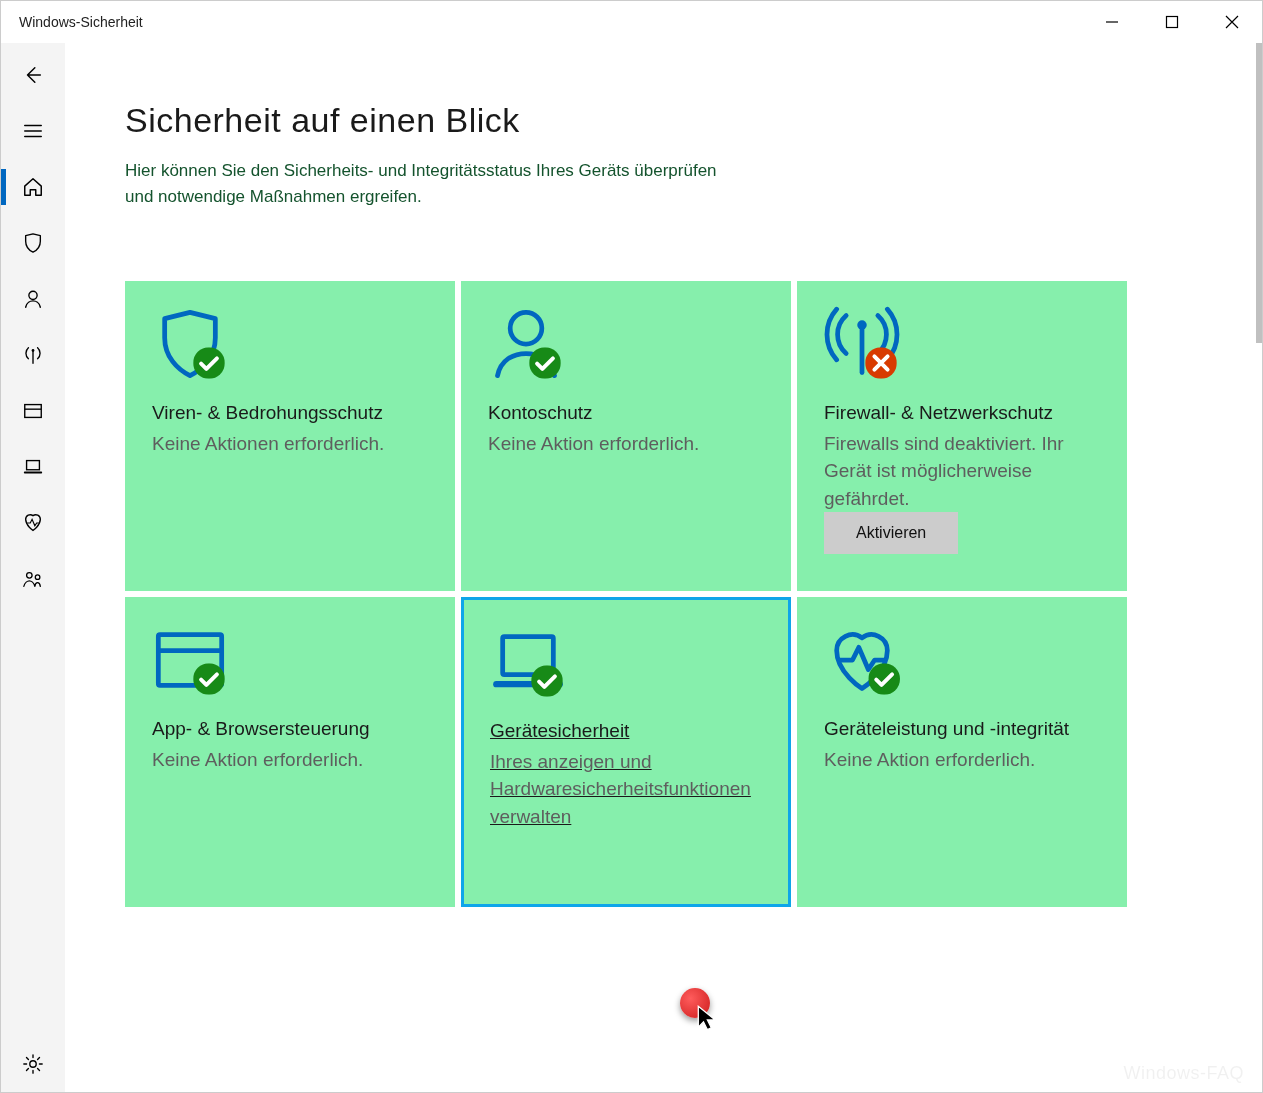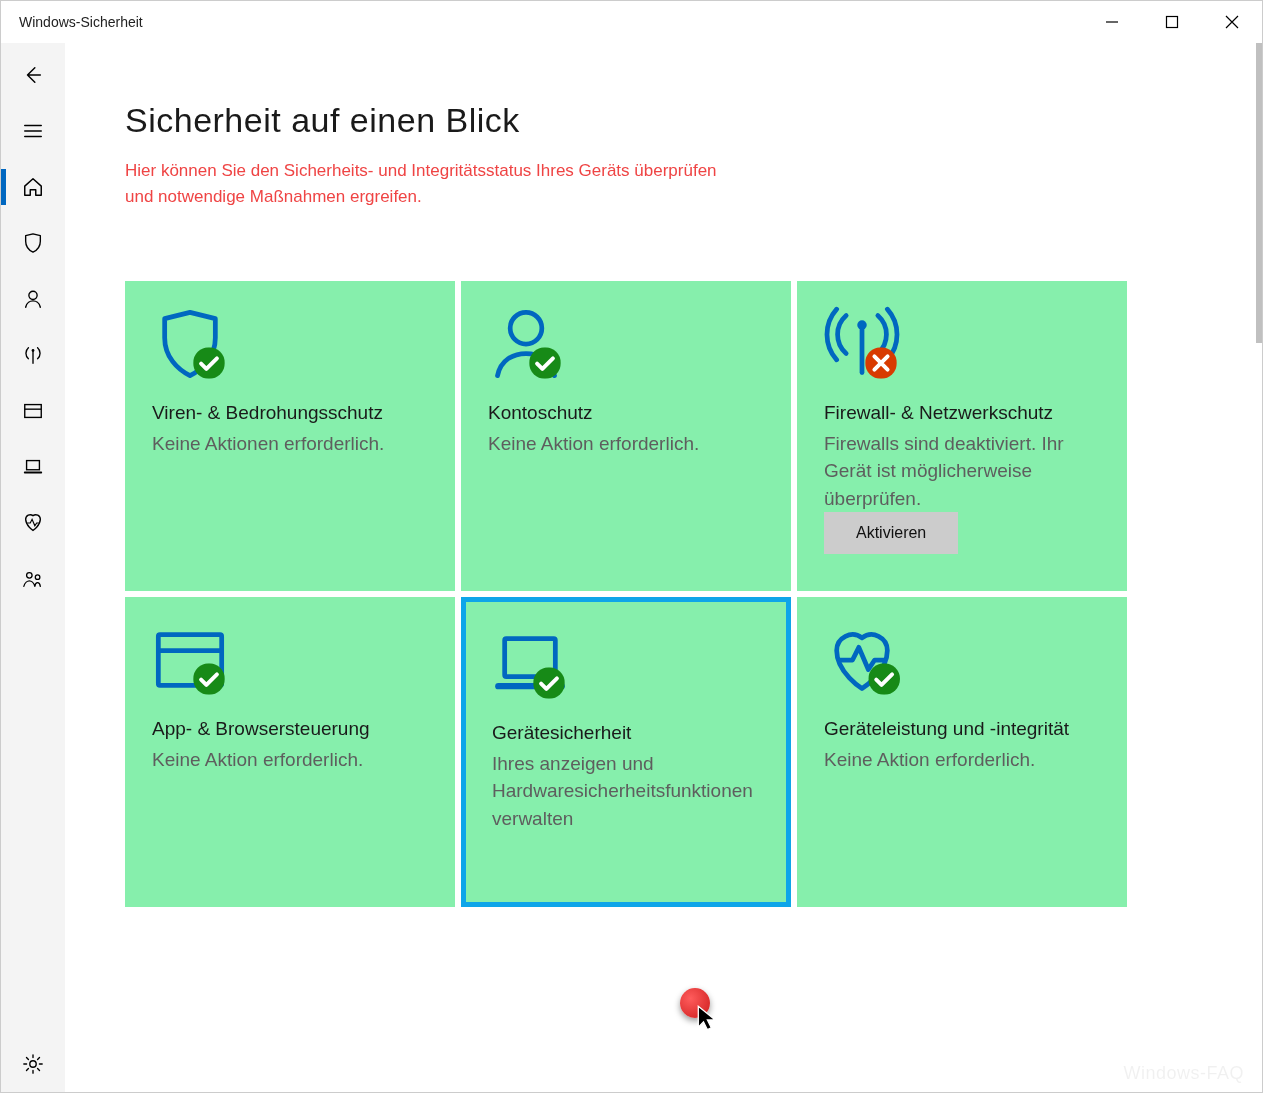--- a/index.html
+++ b/index.html
@@ -92,38 +92,39 @@
   }
   h1.page-title {
     font-weight: 400;
     font-size: 34px;
     margin: 0 0 18px 0;
     color: #1a1a1a;
     letter-spacing: .5px;
   }
   .page-sub {
     font-size: 17px;
-    color: #ef4444;
+    color: #14532d;
     max-width: 620px;
     line-height: 1.55;
     margin-bottom: 70px;
   }
   .cards {
     display: grid;
     grid-template-columns: repeat(3, 330px);
     gap: 6px;
   }
   .card {
     padding: 24px 26px 28px 26px;
     min-height: 310px;
     border: 1px solid transparent;
     background: #86efac;
   }
   .card.hovered {
-    border: 5px solid #0ea5e9;
+    border: 3px solid #0ea5e9;
+    text-decoration: underline;
   }
   .card-icon {
     height: 90px;
     display: flex;
     align-items: flex-start;
     justify-content: flex-start;
     margin-bottom: 6px;
   }
   .card-icon svg { width: 76px; height: 76px; overflow: visible; }
   .card-title {
@@ -369,21 +370,21 @@
         </div>
 
         <div class="card">
           <div class="card-icon">
             <svg viewBox="0 0 48 48">
                 <use href="#ic-antenna"></use>
                 <use href="#badge-error" x="26" y="26" width="20" height="20"></use>
               </svg>
           </div>
           <div class="card-title">Firewall- &amp; Netzwerkschutz</div>
-          <div class="card-desc">Firewalls sind deaktiviert. Ihr Gerät ist möglicherweise überprüfen.</div>
+          <div class="card-desc">Firewalls sind deaktiviert. Ihr Gerät ist möglicherweise gefährdet.</div>
           <div class="action-btn">Aktivieren</div>
         </div>
 
         <div class="card">
           <div class="card-icon">
             <svg viewBox="0 0 48 48">
                 <use href="#ic-window"></use>
                 <use href="#badge-ok" x="26" y="26" width="20" height="20"></use>
               </svg>
           </div>

